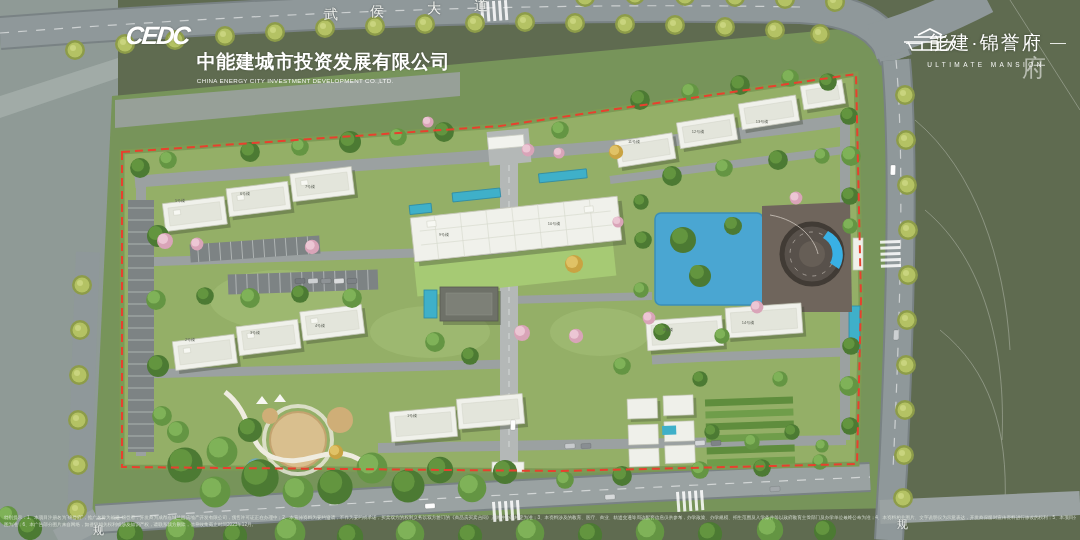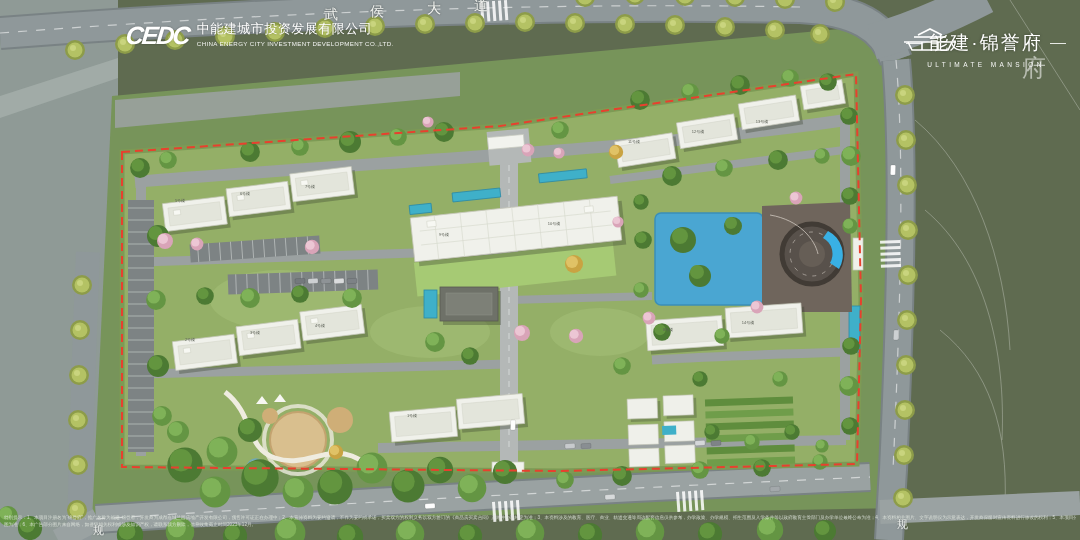--- a/index.html
+++ b/index.html
@@ -7,21 +7,21 @@
          font-family:"Liberation Sans","DejaVu Sans",sans-serif;background:#5f6b50;}
   .stage svg{position:absolute;left:0;top:0;}
   .ov{position:absolute;white-space:nowrap;}
   .roadchar{color:#f2f4f0;font-size:14px;text-shadow:0 0 2px rgba(0,0,0,.5);}
   .guilabel{color:#eef1ee;font-size:11px;text-shadow:0 0 2px rgba(0,0,0,.4);}
   .bldlabel{font-size:4px;color:#5c6057;transform:translate(-50%,-50%);}
   .watermark{color:rgba(255,255,255,.55);font-size:24px;}
   .logoL{left:126px;top:20px;display:flex;align-items:flex-start;gap:8px;color:#fff;}
   .logoL .mark{font-weight:800;font-style:italic;font-size:25px;letter-spacing:-2px;
                transform:skewX(-6deg);text-shadow:0 0 2px rgba(0,0,0,.35);line-height:30px;}
-  .logoL .cn{font-size:13px;font-weight:400;letter-spacing:.5px;text-shadow:0 0 2px rgba(0,0,0,.35);}
+  .logoL .cn{font-size:19px;font-weight:700;letter-spacing:.5px;text-shadow:0 0 2px rgba(0,0,0,.35);margin-top:29px;}
   .logoL .en{font-size:6.2px;letter-spacing:.35px;opacity:.92;margin-top:2px;}
   .logoR{left:898px;top:26px;width:176px;display:flex;flex-direction:column;align-items:center;color:#fff;}
   .logoR .titlerow{display:flex;align-items:center;gap:7px;margin-top:4px;}
   .logoR .line{width:16px;height:1px;background:rgba(255,255,255,.85);}
   .logoR .cn{font-size:19px;letter-spacing:2px;font-weight:500;text-shadow:0 0 3px rgba(0,0,0,.4);}
   .logoR .en{font-size:6.5px;letter-spacing:3.4px;margin-top:5px;opacity:.95;}
   .disc{left:4px;top:515px;width:1072px;color:rgba(228,234,226,.85);font-size:4.6px;
         line-height:6.5px;overflow:hidden;}
   .disc div{white-space:nowrap;overflow:hidden;}
 </style>

